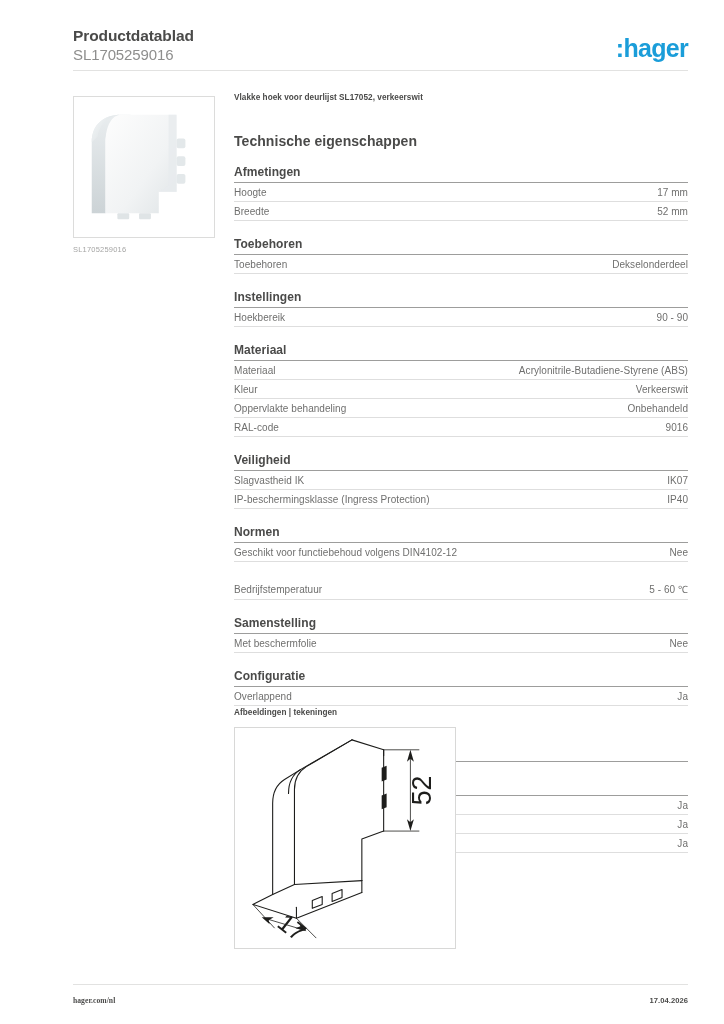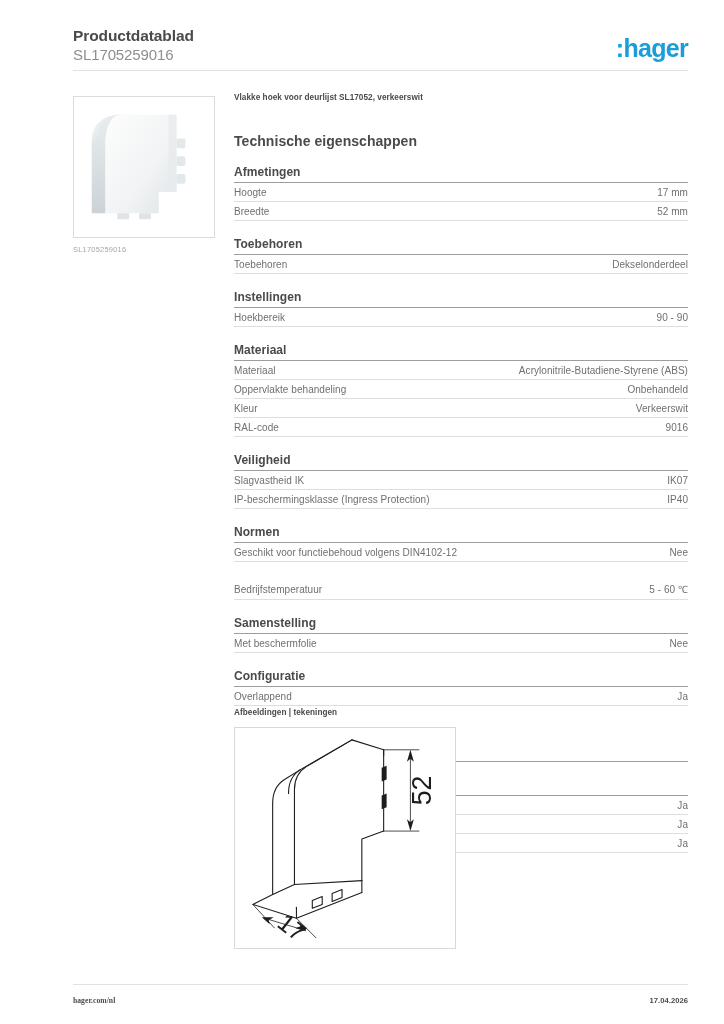--- a/index.html
+++ b/index.html
@@ -260,26 +260,26 @@
             <span class="value">90 - 90</span>
           </div>
         </div>
         <div class="group">
           <div class="group-title">Materiaal</div>
           <div class="row">
             <span class="label">Materiaal</span>
             <span class="value">Acrylonitrile-Butadiene-Styrene (ABS)</span>
           </div>
           <div class="row">
+            <span class="label">Kleur</span>
+            <span class="value">Verkeerswit</span>
+          </div>
+          <div class="row">
             <span class="label">Oppervlakte behandeling</span>
             <span class="value">Onbehandeld</span>
-          </div>
-          <div class="row">
-            <span class="label">Kleur</span>
-            <span class="value">Verkeerswit</span>
           </div>
           <div class="row">
             <span class="label">RAL-code</span>
             <span class="value">9016</span>
           </div>
         </div>
         <div class="group">
           <div class="group-title">Veiligheid</div>
           <div class="row">
             <span class="label">Slagvastheid IK</span>

